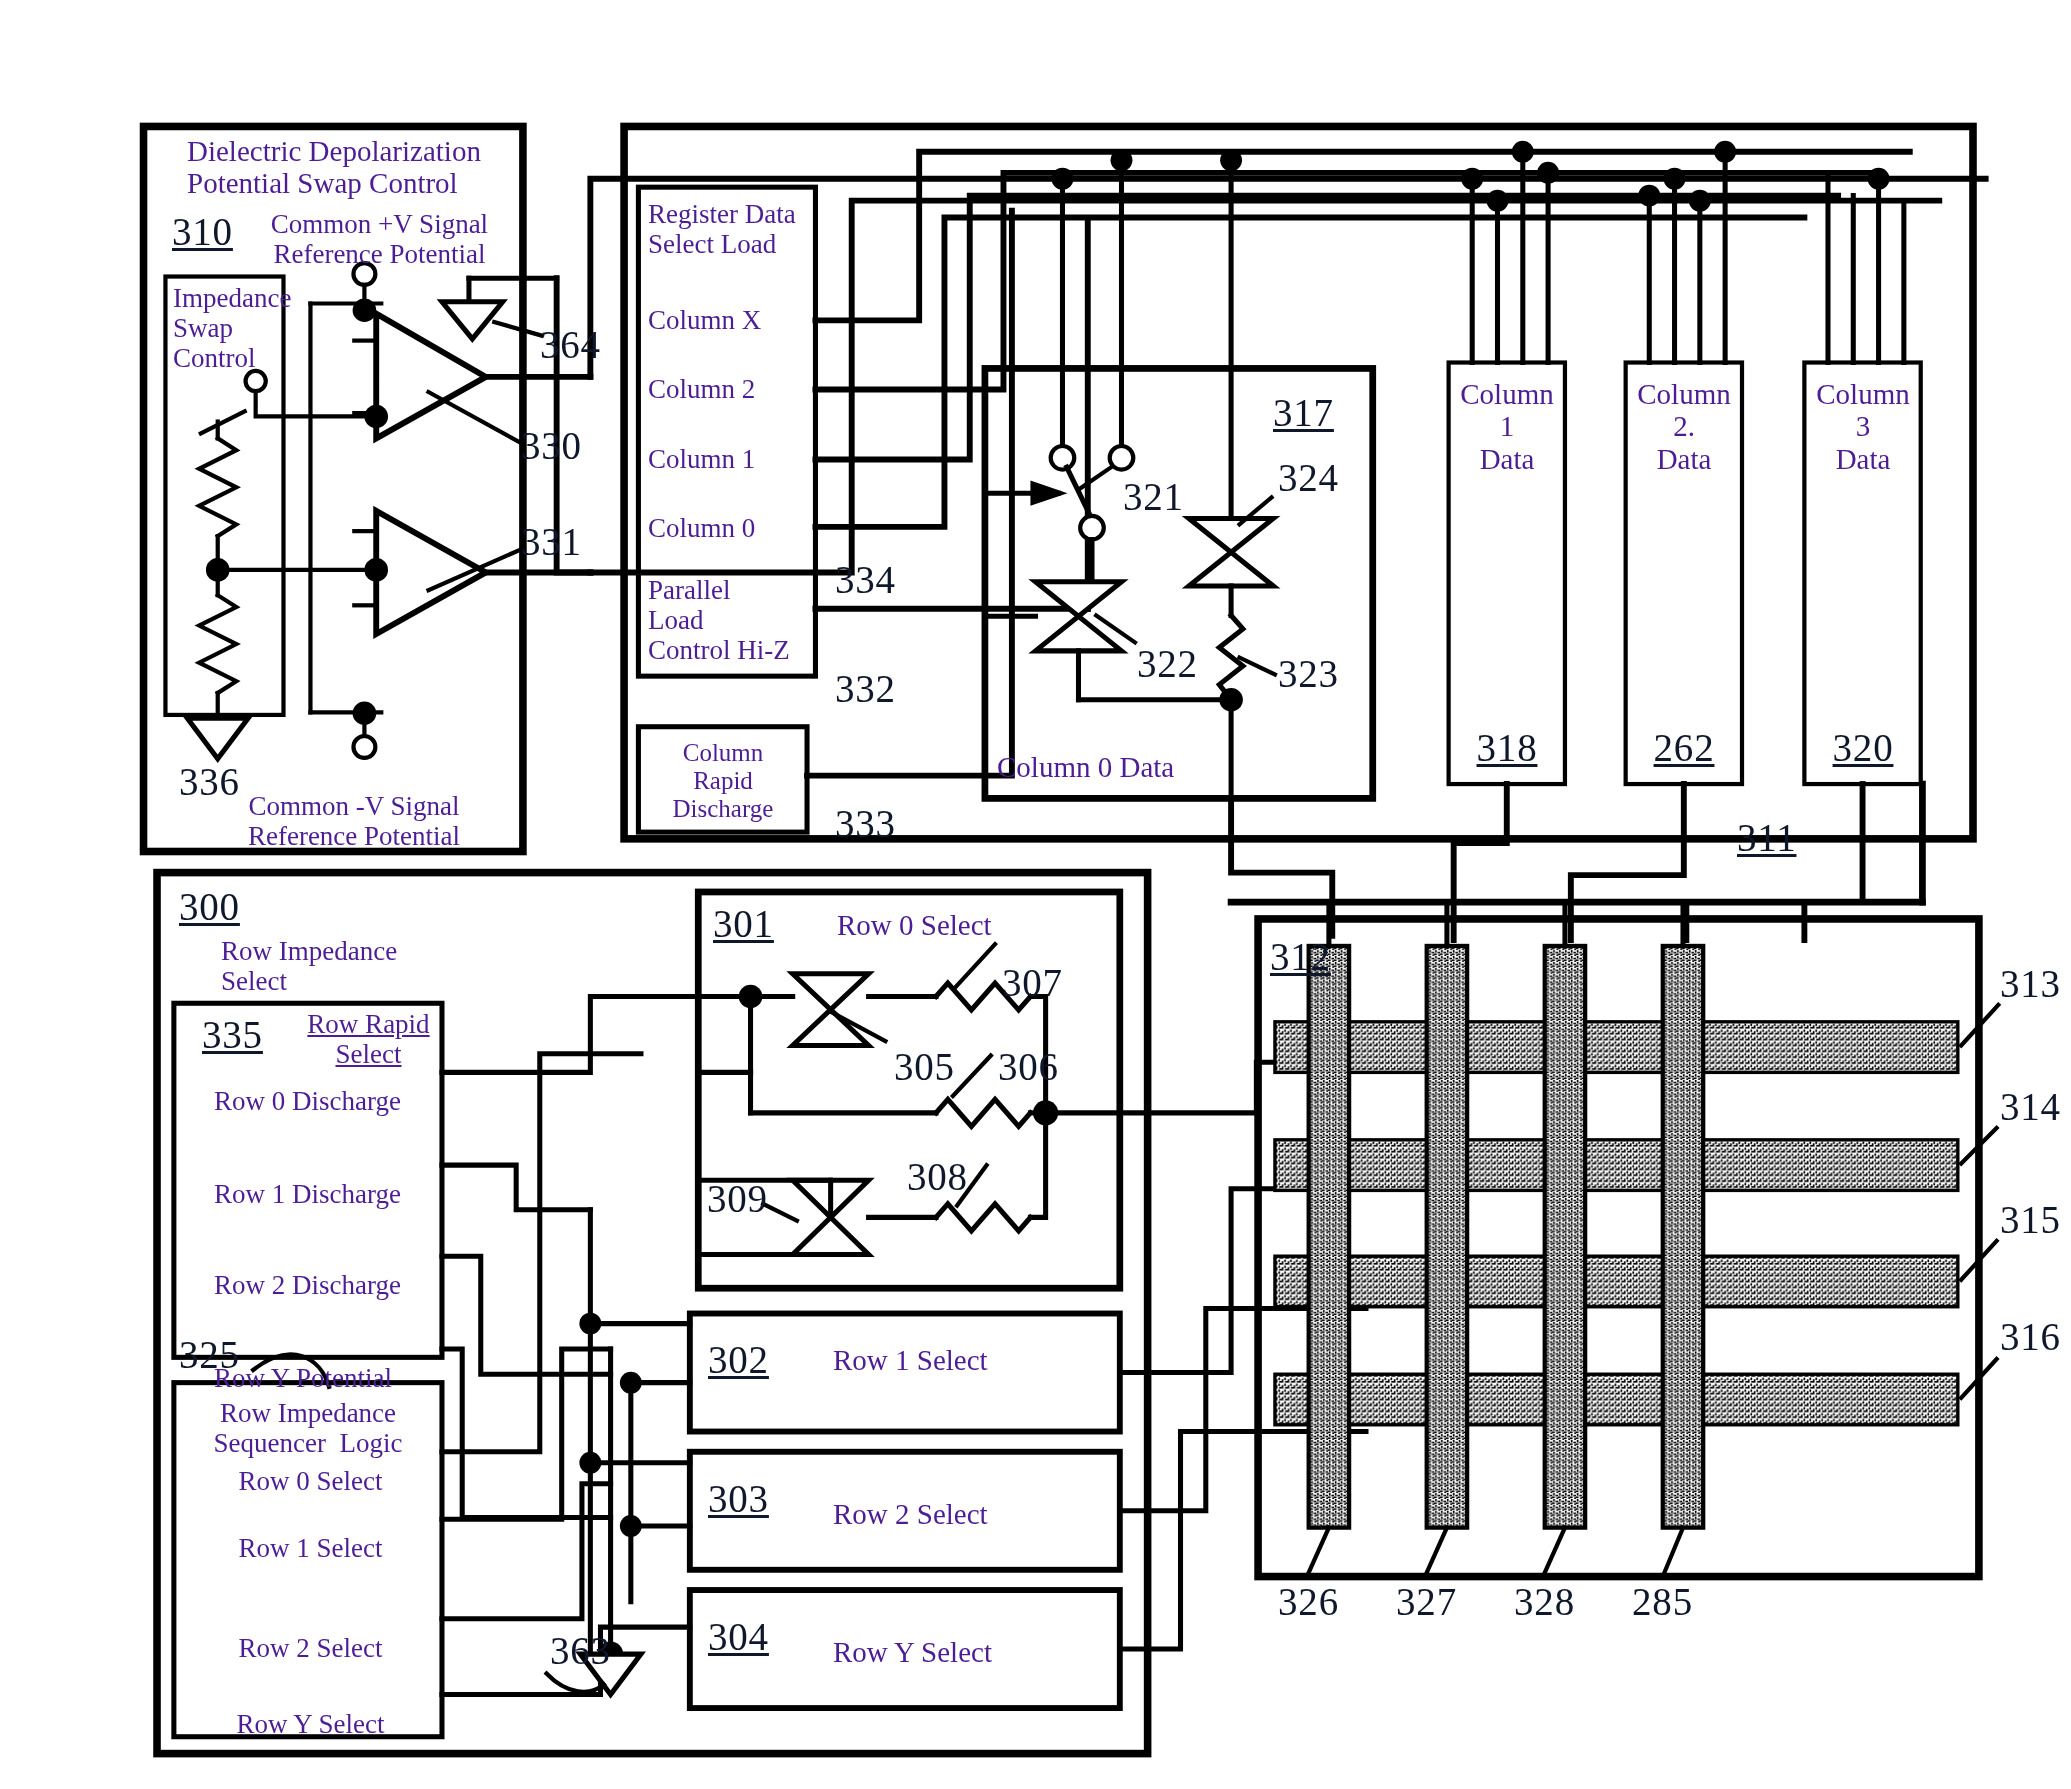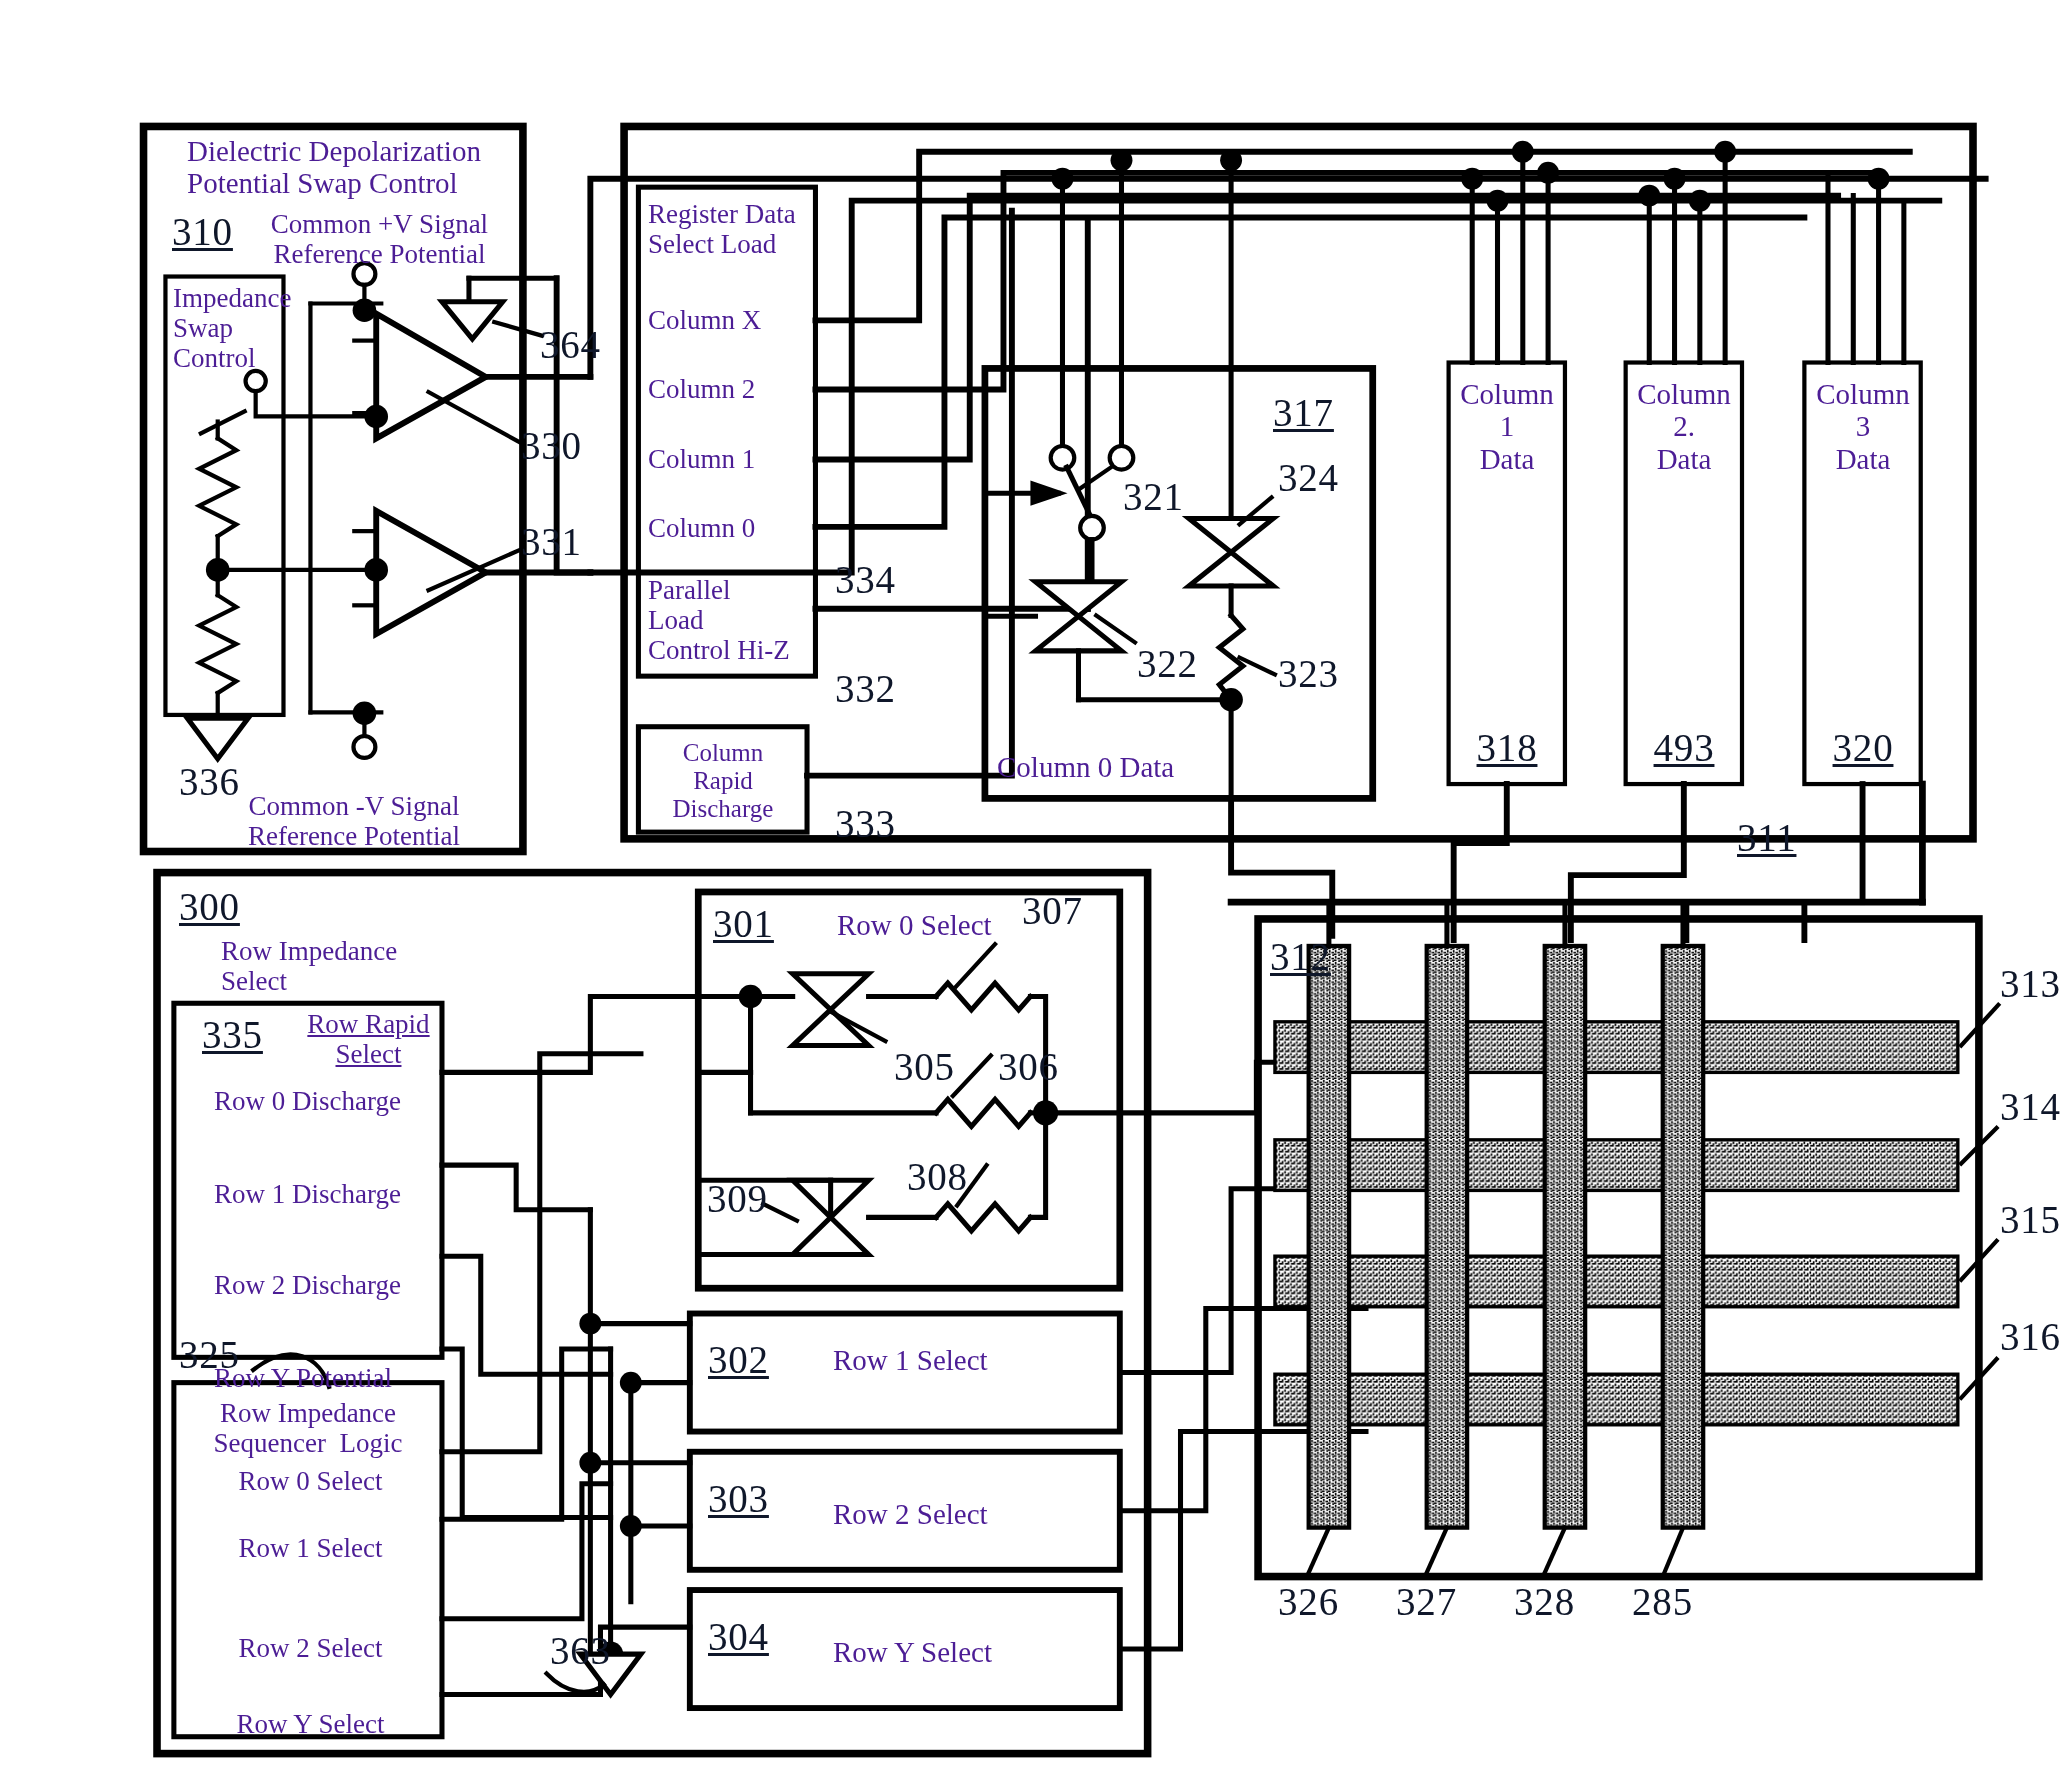--- a/index.html
+++ b/index.html
@@ -342,21 +342,21 @@
   <div class="ref" style="left:1123px;top:474px;">321</div>
   <div class="ref" style="left:1137px;top:641px;">322</div>
   <div class="ref" style="left:1278px;top:651px;">323</div>
   <div class="lbl t32" style="left:997px;top:751px;">Column 0 Data</div>
 
   <div class="lbl t32 ctr" style="left:1449px;top:378px;width:116px;"><span>Column</span><br><span>1</span><br><span>Data</span></div>
   <div class="lbl t32 ctr" style="left:1626px;top:378px;width:116px;"><span>Column</span><br><span>2.</span><br><span>Data</span></div>
   <div class="lbl t32 ctr" style="left:1805px;top:378px;width:116px;"><span>Column</span><br><span>3</span><br><span>Data</span></div>
 
   <div class="ref u ctr" style="left:1449px;top:725px;width:116px;">318</div>
-  <div class="ref u ctr" style="left:1626px;top:725px;width:116px;">493</div>
+  <div class="ref u ctr" style="left:1626px;top:725px;width:116px;">262</div>
   <div class="ref u ctr" style="left:1805px;top:725px;width:116px;">320</div>
   <div class="ref u" style="left:1737px;top:815px;">311</div>
 
   <div class="ref u" style="left:179px;top:884px;">300</div>
   <div class="lbl t30" style="left:221px;top:936px;"><span>Row Impedance</span><br><span>Select</span></div>
 
   <div class="ref u" style="left:202px;top:1012px;">335</div>
   <div class="lbl t30 ctr" style="left:297px;top:1009px;width:143px;text-decoration:underline;"><span>Row Rapid</span><br><span>Select</span></div>
 
   <div class="lbl t30" style="left:214px;top:1086px;">Row 0 Discharge</div>
@@ -369,21 +369,21 @@
 
   <div class="lbl t30 ctr" style="left:184px;top:1466px;width:253px;">Row 0 Select</div>
   <div class="lbl t30 ctr" style="left:184px;top:1533px;width:253px;">Row 1 Select</div>
   <div class="lbl t30 ctr" style="left:184px;top:1633px;width:253px;">Row 2 Select</div>
   <div class="lbl t30 ctr" style="left:184px;top:1709px;width:253px;">Row Y Select</div>
 
   <div class="ref" style="left:550px;top:1628px;">363</div>
 
   <div class="ref u" style="left:713px;top:901px;">301</div>
   <div class="lbl t32" style="left:837px;top:909px;">Row 0 Select</div>
-  <div class="ref" style="left:1002px;top:888px;margin-left:20px;">307</div>
+  <div class="ref" style="left:1002px;top:960px;">307</div>
   <div class="ref" style="left:894px;top:1044px;">305</div>
   <div class="ref" style="left:998px;top:1044px;">306</div>
   <div class="ref" style="left:707px;top:1176px;">309</div>
   <div class="ref" style="left:907px;top:1154px;">308</div>
 
   <div class="ref u" style="left:708px;top:1337px;">302</div>
   <div class="lbl t32" style="left:833px;top:1344px;">Row 1 Select</div>
   <div class="ref u" style="left:708px;top:1476px;">303</div>
   <div class="lbl t32" style="left:833px;top:1498px;">Row 2 Select</div>
   <div class="ref u" style="left:708px;top:1614px;">304</div>

